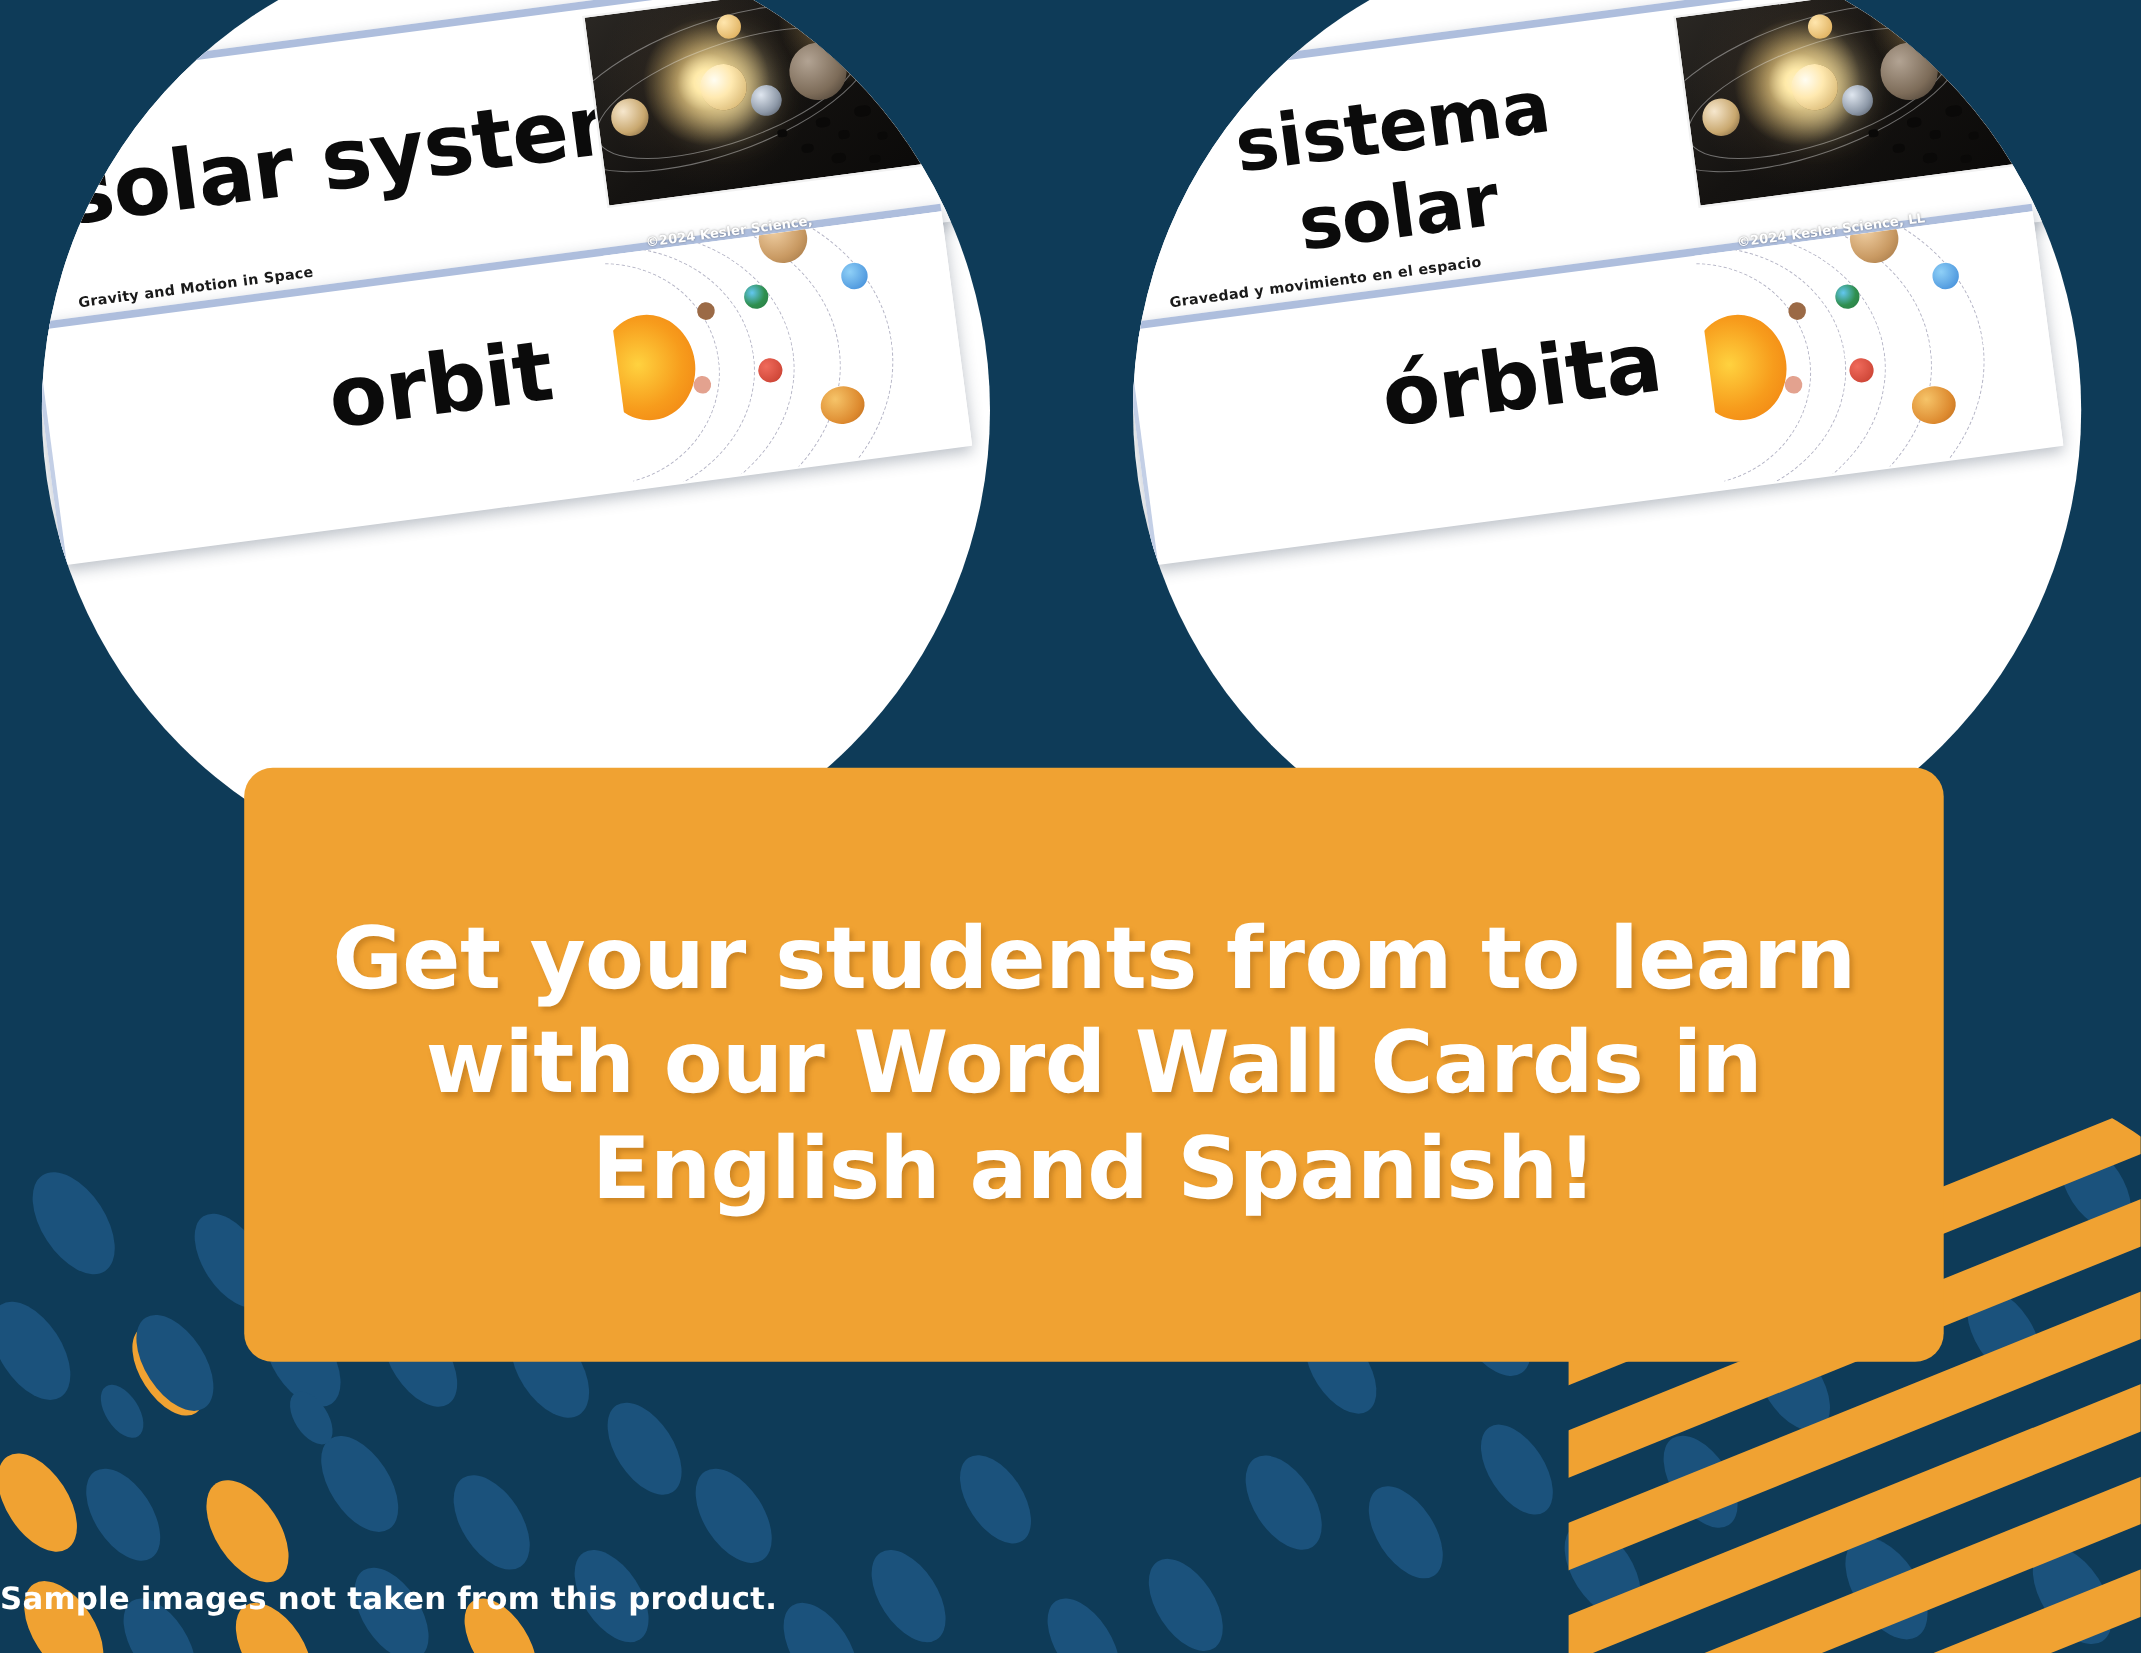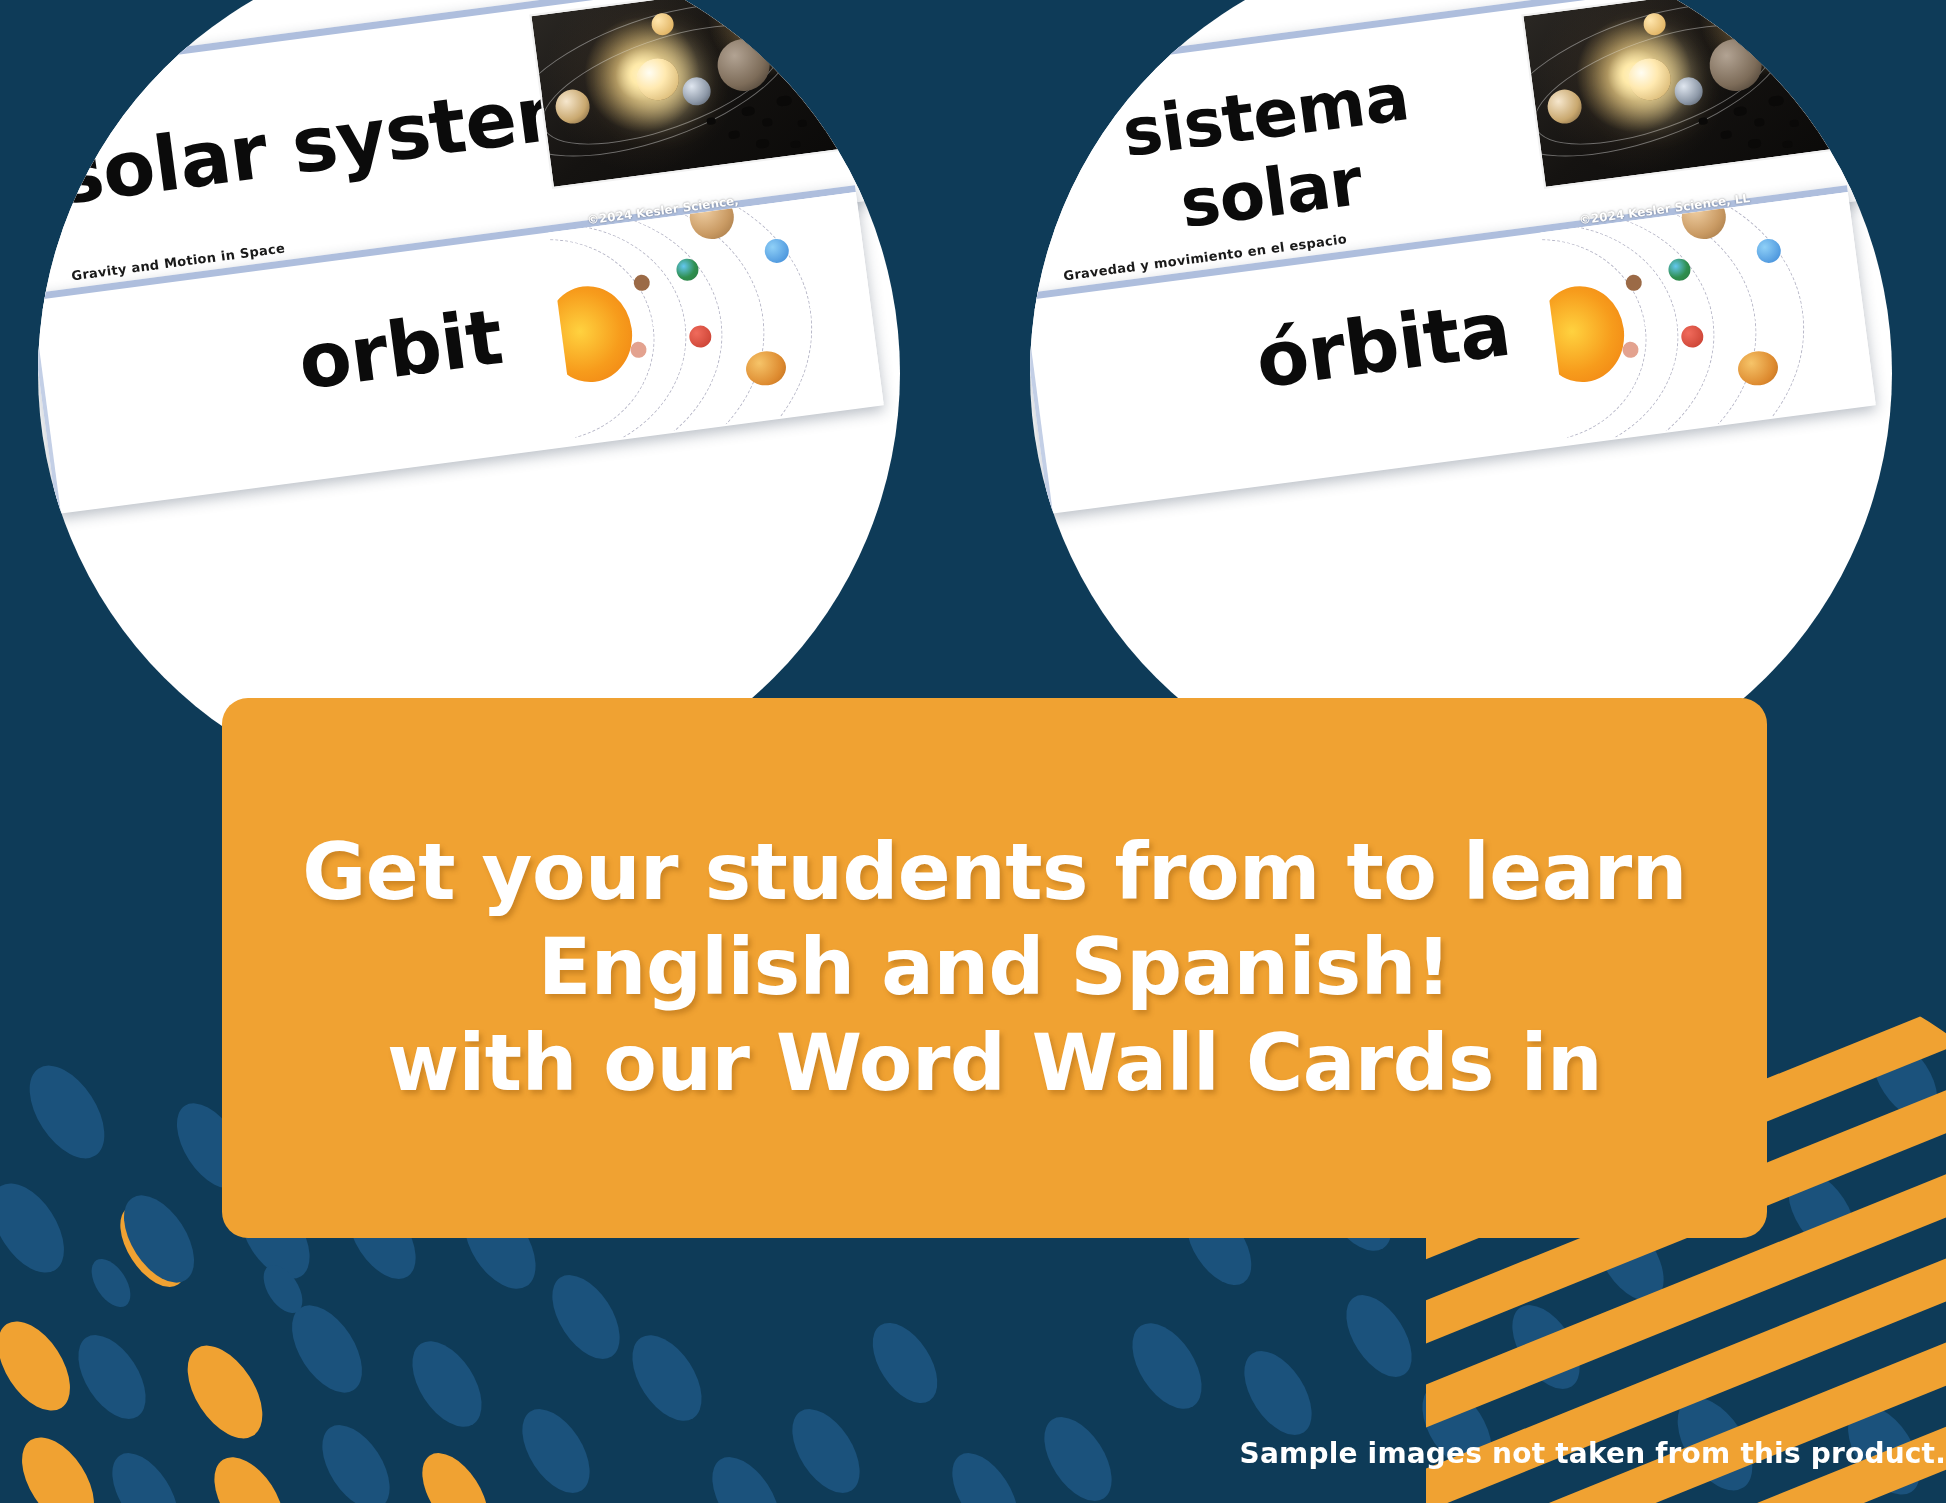--- a/index.html
+++ b/index.html
@@ -75,21 +75,21 @@
     display:flex;align-items:center;justify-content:center;
   }
   .headline{
     color:#ffffff;text-align:center;font-weight:700;
     font-size:78px;line-height:1.22;letter-spacing:-.5px;
     font-family:"DejaVu Sans",sans-serif;
     text-shadow:3px 4px 5px rgba(140,80,10,.35);
     padding:0 40px;
   }
   .disclaimer{
-    position:absolute;left:0;right:0;text-align:right;
+    position:absolute;left:0;right:0;text-align:left;
     color:#ffffff;font-weight:700;font-size:28px;letter-spacing:.2px;
     font-family:"DejaVu Sans",sans-serif;
   }
 </style>
 </head>
 <body>
 
 <div id="stage">
 
   <div class="dotfield" id="dots-left">
@@ -263,20 +263,20 @@
           <div class="od-planet" style="left:212px;top:36px;width:24px;height:24px;background:radial-gradient(circle at 35% 32%,#8fd0f7,#3a86d6);"></div>
         </div>
       </div>
 
     </div>
   </div>
 
   <div class="headline-panel" style="left:222px;top:698px;width:1545px;height:540px;">
     <div class="headline">
       <div>Get your students from to learn</div>
+      <div>with our Word Wall Cards in</div>
       <div>English and Spanish!</div>
-      <div>with our Word Wall Cards in</div>
     </div>
   </div>
 
   <div class="disclaimer" style="top:1437px;">Sample images not taken from this product.</div>
 
 </div>
 
 </body></html>

